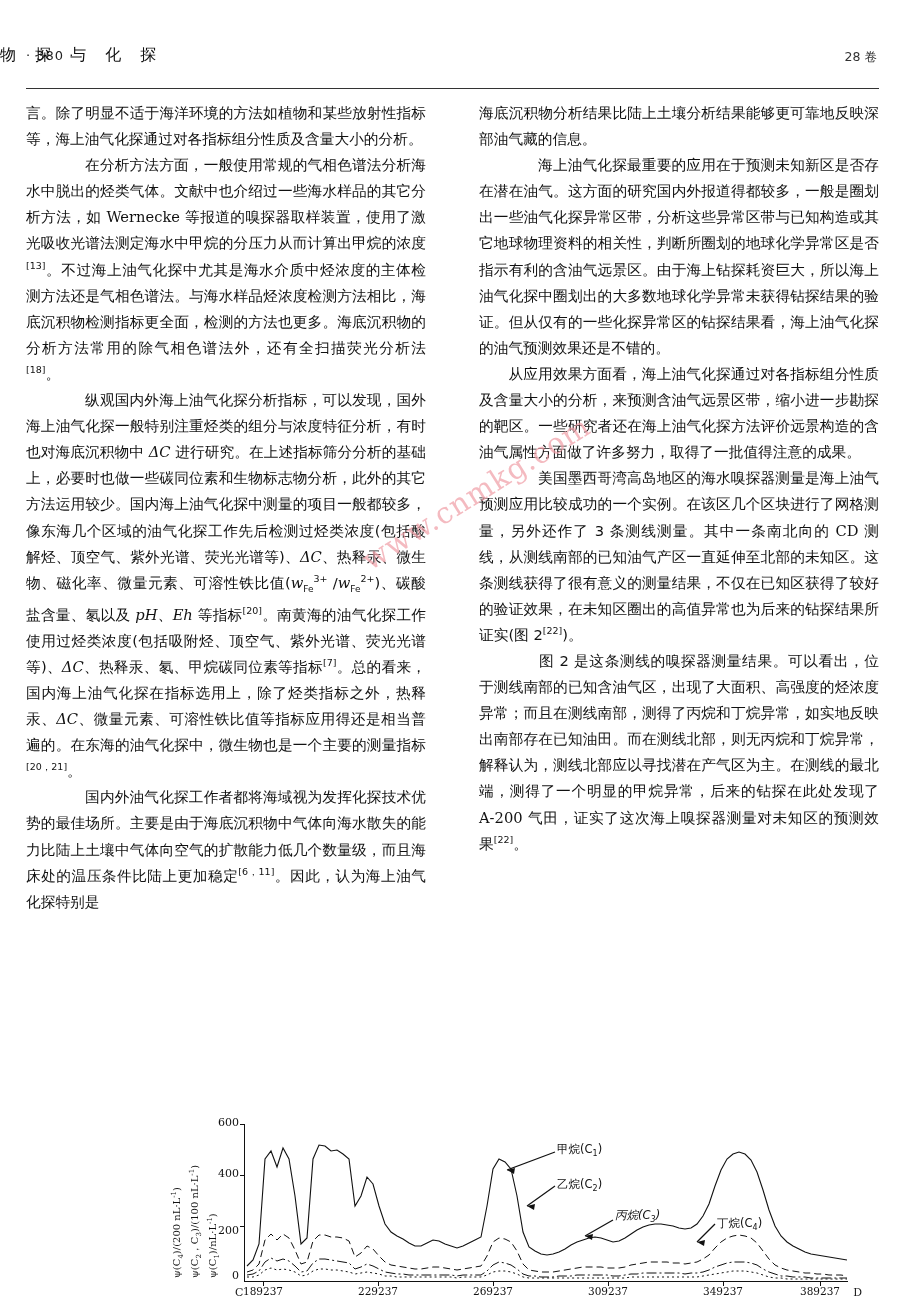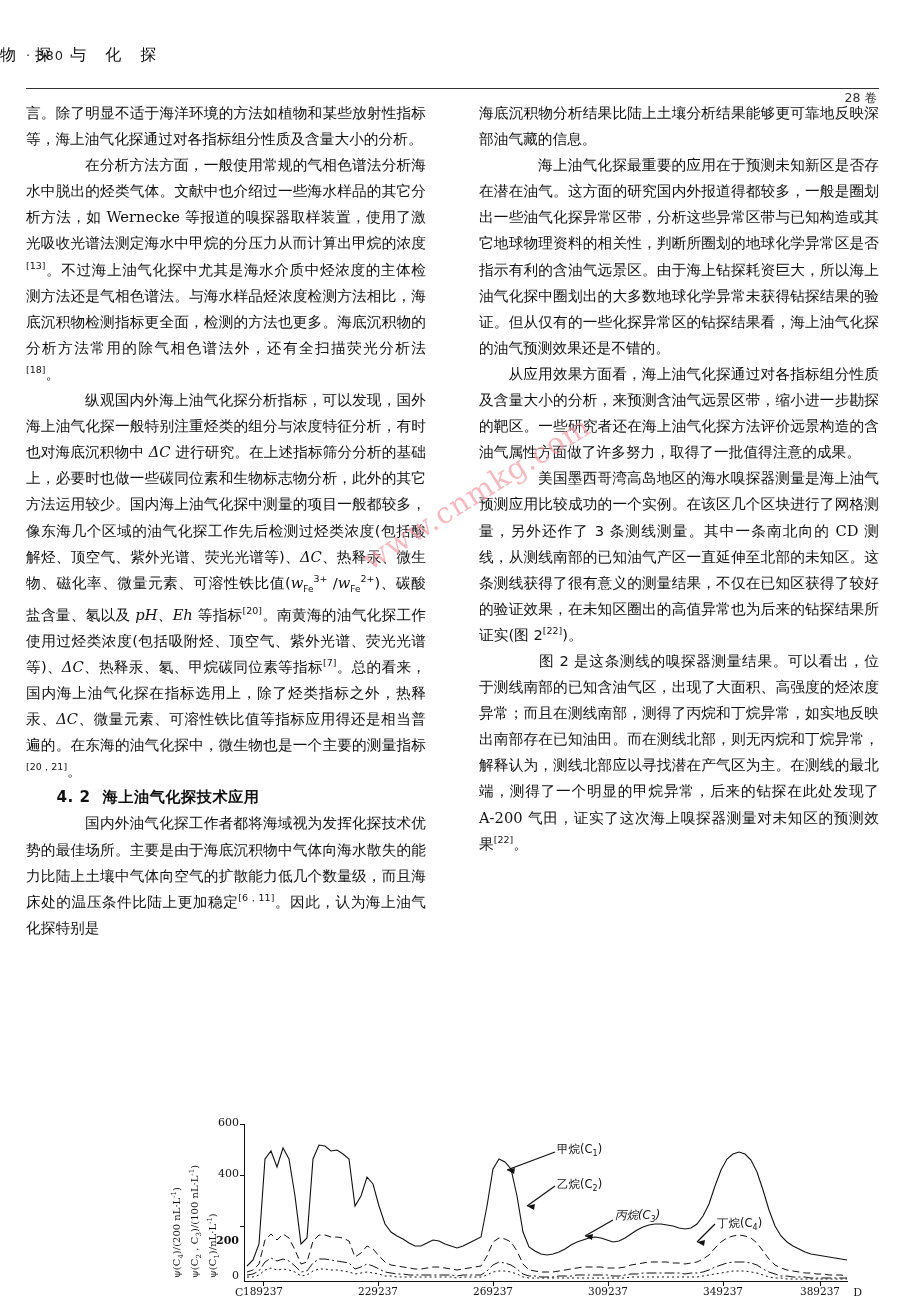--- a/index.html
+++ b/index.html
@@ -43,21 +43,20 @@
     letter-spacing: 7px;
     color: #111;
     font-family: "DejaVu Serif", serif;
   }
   .vol-right {
     position: absolute;
     right: 28px;
     top: 5px;
     font-size: 12.5px;
     color: #333;
-    margin-top: 41px;
   }
   .rule-top {
     position: absolute;
     left: 26px;
     top: 88px;
     width: 853px;
     height: 1px;
     background: #333;
   }
   
@@ -202,21 +201,20 @@
   </div>
   <div class="rule-top"></div>
 
   <div class="col col-left">
     <p class="noindent">言。除了明显不适于海洋环境的方法如植物和某些放射性指标等，海上油气化探通过对各指标组分性质及含量大小的分析。</p>
 
     <p>　　在分析方法方面，一般使用常规的气相色谱法分析海水中脱出的烃类气体。文献中也介绍过一些海水样品的其它分析方法，如 <span class="serif">Wernecke</span> 等报道的嗅探器取样装置，使用了激光吸收光谱法测定海水中甲烷的分压力从而计算出甲烷的浓度<sup>[13]</sup>。不过海上油气化探中尤其是海水介质中烃浓度的主体检测方法还是气相色谱法。与海水样品烃浓度检测方法相比，海底沉积物检测指标更全面，检测的方法也更多。海底沉积物的分析方法常用的除气相色谱法外，还有全扫描荧光分析法<sup>[18]</sup>。</p>
 
     <p>　　纵观国内外海上油气化探分析指标，可以发现，国外海上油气化探一般特别注重烃类的组分与浓度特征分析，有时也对海底沉积物中 <span class="ital">ΔC</span> 进行研究。在上述指标筛分分析的基础上，必要时也做一些碳同位素和生物标志物分析，此外的其它方法运用较少。国内海上油气化探中测量的项目一般都较多，像东海几个区域的油气化探工作先后检测过烃类浓度(包括酸解烃、顶空气、紫外光谱、荧光光谱等)、<span class="ital">ΔC</span>、热释汞、微生物、磁化率、微量元素、可溶性铁比值(<span class="ital">w</span><sub style="font-size:9px">Fe</sub><sup>3+</sup> /<span class="ital">w</span><sub style="font-size:9px">Fe</sub><sup>2+</sup>)、碳酸盐含量、氡以及 <span class="ital">pH</span>、<span class="ital">Eh</span> 等指标<sup>[20]</sup>。南黄海的油气化探工作使用过烃类浓度(包括吸附烃、顶空气、紫外光谱、荧光光谱等)、<span class="ital">ΔC</span>、热释汞、氡、甲烷碳同位素等指标<sup>[7]</sup>。总的看来，国内海上油气化探在指标选用上，除了烃类指标之外，热释汞、<span class="ital">ΔC</span>、微量元素、可溶性铁比值等指标应用得还是相当普遍的。在东海的油气化探中，微生物也是一个主要的测量指标<sup>[20，21]</sup>。</p>
 
-    <p class="sec-head"><span class="sec-num">4. 2</span><span>海上油气化探技术应用</span></p>
 
     <p>　　国内外油气化探工作者都将海域视为发挥化探技术优势的最佳场所。主要是由于海底沉积物中气体向海水散失的能力比陆上土壤中气体向空气的扩散能力低几个数量级，而且海床处的温压条件比陆上更加稳定<sup>[6，11]</sup>。因此，认为海上油气化探特别是</p>
   </div>
 
   <div class="col col-right">
     <p class="noindent">海底沉积物分析结果比陆上土壤分析结果能够更可靠地反映深部油气藏的信息。</p>
     <p>　　海上油气化探最重要的应用在于预测未知新区是否存在潜在油气。这方面的研究国内外报道得都较多，一般是圈划出一些油气化探异常区带，分析这些异常区带与已知构造或其它地球物理资料的相关性，判断所圈划的地球化学异常区是否指示有利的含油气远景区。由于海上钻探耗资巨大，所以海上油气化探中圈划出的大多数地球化学异常未获得钻探结果的验证。但从仅有的一些化探异常区的钻探结果看，海上油气化探的油气预测效果还是不错的。</p>
 
     <p>从应用效果方面看，海上油气化探通过对各指标组分性质及含量大小的分析，来预测含油气远景区带，缩小进一步勘探的靶区。一些研究者还在海上油气化探方法评价远景构造的含油气属性方面做了许多努力，取得了一批值得注意的成果。</p>
 
@@ -234,21 +232,21 @@
       <div class="yl" style="top:150px; left:20px;">ψ(C<sub style="font-size:7px">2</sub>，C<sub style="font-size:7px">3</sub>)/(100 nL·L<sup style="font-size:7px">-1</sup>)</div>
       <div class="yl" style="top:150px; left:38px;">ψ(C<sub style="font-size:7px">1</sub>)/nL·L<sup style="font-size:7px">-1</sup>)</div>
     </div>
 
     <div class="plot">
 
       <div class="tick-y" style="top:-8px;">600</div>
       <div class="tick-mark-y" style="top:0px;"></div>
       <div class="tick-y" style="top:43px;">400</div>
       <div class="tick-mark-y" style="top:51px;"></div>
-      <div class="tick-y" style="top:110px;font-weight:bold;">200</div>
+      <div class="tick-y" style="top:100px;">200</div>
       <div class="tick-mark-y" style="top:102px;"></div>
       <div class="tick-y" style="top:145px;">0</div>
 
       <div class="tick-mark-x" style="left:18px;"></div>
       <div class="tick-x" style="left:18px;">189237</div>
       <div class="tick-mark-x" style="left:133px;"></div>
       <div class="tick-x" style="left:133px;">229237</div>
       <div class="tick-mark-x" style="left:248px;"></div>
       <div class="tick-x" style="left:248px;">269237</div>
       <div class="tick-mark-x" style="left:363px;"></div>

